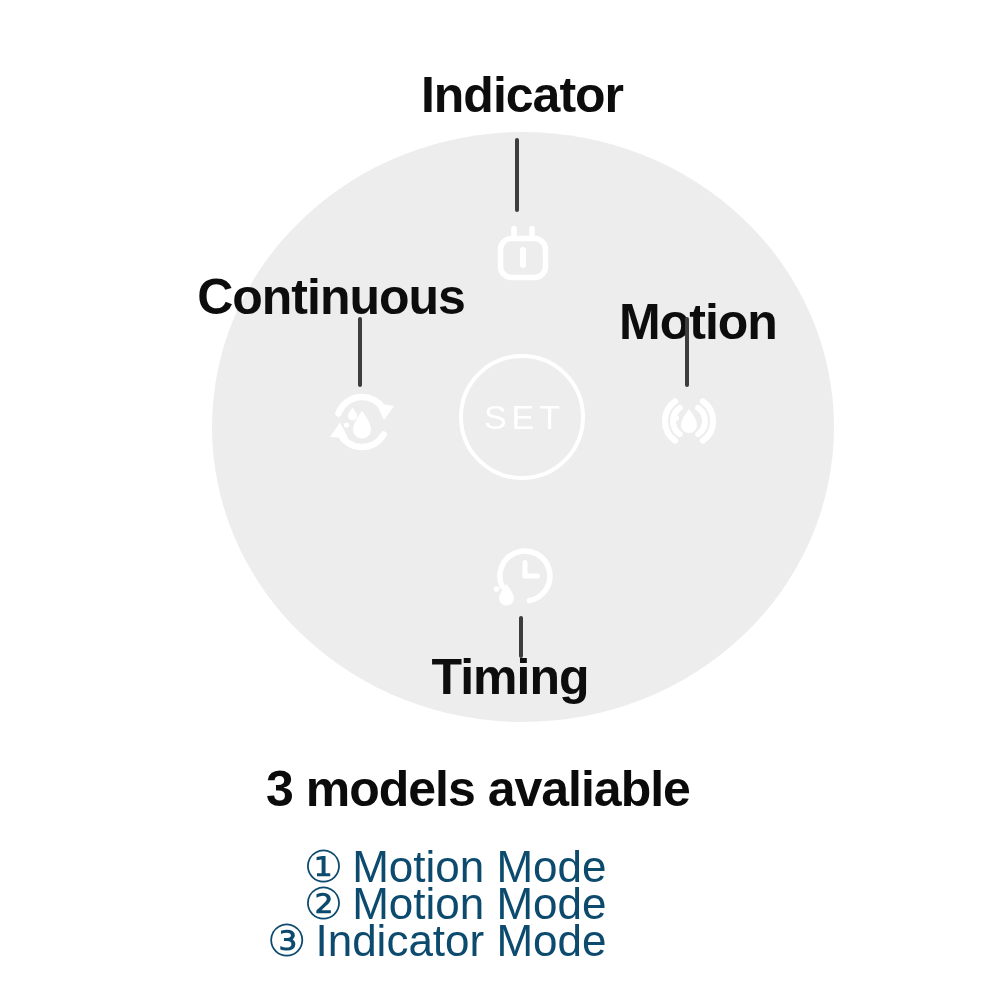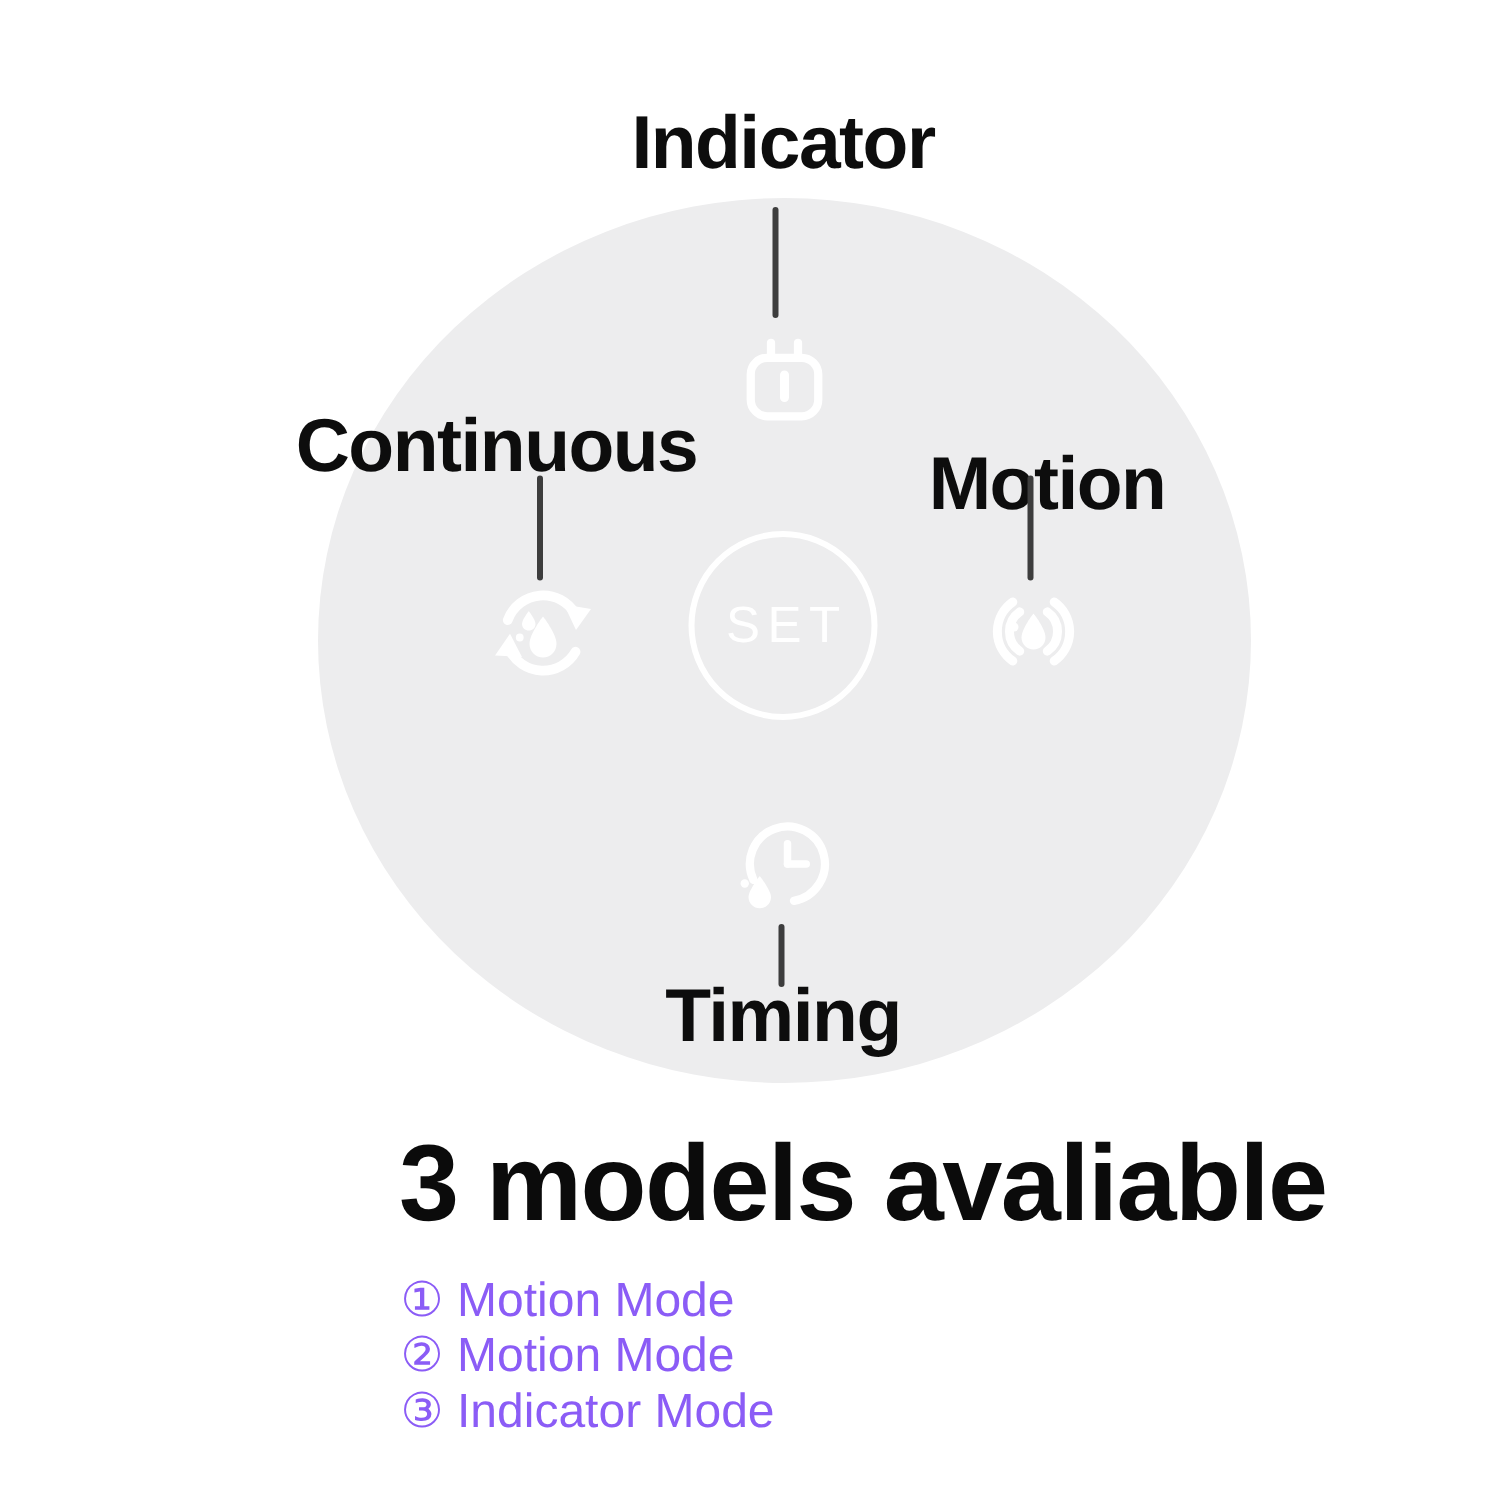--- a/index.html
+++ b/index.html
@@ -23,21 +23,21 @@
     font-weight:700;
     font-size:50px;
     line-height:50px;
     letter-spacing:-1px;
     color:#0d0d0d;
     white-space:nowrap;
   }
   .lbl-indicator{left:522px;top:70px;}
   .lbl-continuous{left:331px;top:257px;margin-top:15px;}
   .lbl-motion{left:698px;top:257px;margin-top:40px;}
-  .lbl-timing{left:522px;top:652px;}
+  .lbl-timing{left:510px;top:652px;}
   .connector{
     position:absolute;
     width:4px;
     background:#3d3d3d;
     border-radius:2px;
   }
   .line-indicator{left:515px;top:138px;height:74px;}
   .line-continuous{left:358px;top:317px;height:70px;}
   .line-motion{left:685px;top:317px;height:70px;}
   .line-timing{left:519px;top:616px;height:42px;}
@@ -59,36 +59,37 @@
     color:#ffffff;
     font-size:34px;
     font-weight:400;
     letter-spacing:5px;
     text-indent:5px;
   }
   .footer-heading{
     position:absolute;
     left:266px;top:763px;
     margin:0;
-    font-size:72px;
+    font-size:50px;
     line-height:53px;
     font-weight:700;
     letter-spacing:-1px;
     color:#0b0b0b;
     white-space:nowrap;
   }
   .model-list{
     position:absolute;
     left:267px;top:848px;
     margin:0;padding:0;
     list-style:none;
-    color:#8b5cf6;
-    font-size:32px;
+    color:#0c4a6e;
+    font-size:44px;
     line-height:37px;
     font-weight:400;
+    text-align:right;
   }
   .model-list .num{margin-right:9px;}
 </style>
 </head>
 <body>
 
 <div class="stage">
 
   <div class="panel-circle"></div>
 

